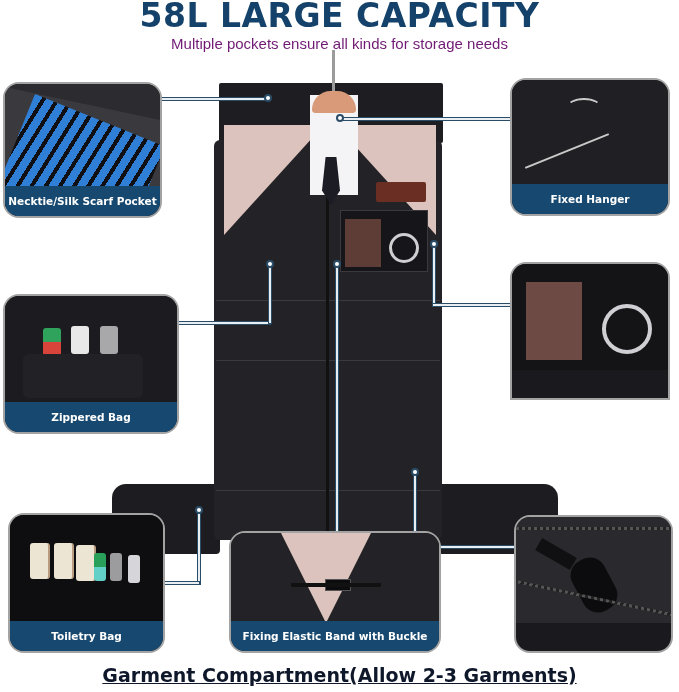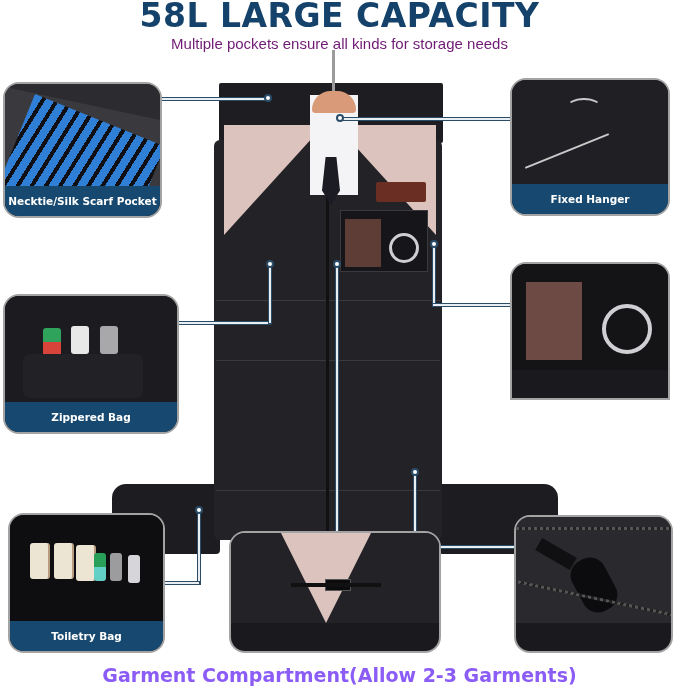--- a/index.html
+++ b/index.html
@@ -11,21 +11,22 @@
       font-family: "DejaVu Sans", sans-serif; font-weight: bold; font-size: 33px;
       color: #14426a; letter-spacing: 0.5px;
     }
     .subtitle {
       position: absolute; left: 0; top: 35px; width: 679px; text-align: center;
       font-family: "Liberation Sans", sans-serif; font-size: 15px; color: #701a75;
     }
     .footer {
       position: absolute; left: 0; top: 664px; width: 679px; text-align: center;
       font-family: "DejaVu Sans", sans-serif; font-weight: bold; font-size: 19px;
-      color: #8b5cf6;
+      color: #0f172a;
+      text-decoration: underline;
     }
 
     
     .bag { position: absolute; }
     .bag-top { left: 219px; top: 83px; width: 224px; height: 60px; background: #1e1e22; border-radius: 2px; }
     .bag-body { left: 214px; top: 140px; width: 228px; height: 400px; background: #232327; border-radius: 6px; }
     .bag-flap-l { left: 112px; top: 484px; width: 108px; height: 70px; background: #1d1d21; border-radius: 14px 4px 4px 14px; }
     .bag-flap-r { left: 438px; top: 484px; width: 120px; height: 70px; background: #1d1d21; border-radius: 4px 14px 14px 4px; }
     .zipper { left: 326px; top: 150px; width: 3px; height: 390px; background: #111; }
     .seam { position: absolute; height: 1px; background: #3a3a3e; }
@@ -175,20 +176,21 @@
   </div>
   <div class="card-label">Toiletry Bag</div>
 </div>
 
 <div class="card" style="left:229px;top:531px;width:212px;height:122px;">
   <div class="card-photo" style="background:#232327;">
     <div style="position:absolute;left:50px;top:0;width:0;height:0;border-left:45px solid transparent;border-right:45px solid transparent;border-top:90px solid #dcc3bd;"></div>
     <div style="position:absolute;left:94px;top:46px;width:26px;height:12px;background:#0c0c0e;border:1px solid #555;"></div>
     <div style="position:absolute;left:60px;top:50px;width:90px;height:4px;background:#111;"></div>
   </div>
+  <div class="card-label">Fixing Elastic Band with Buckle</div>
 </div>
 
 <div class="card" style="left:514px;top:515px;width:159px;height:138px;">
   <div class="card-photo" style="background:#2a2a2e;">
     <div style="position:absolute;left:0;top:10px;width:160px;height:3px;background:repeating-linear-gradient(90deg,#555 0 3px,#222 3px 6px);"></div>
     <div style="position:absolute;left:20px;top:30px;width:40px;height:14px;background:#101012;transform:rotate(30deg);"></div>
     <div class="clip-shape" style="left:60px;top:40px;width:36px;height:56px;transform:rotate(-28deg);"></div>
     <div style="position:absolute;left:0;top:80px;width:160px;height:3px;background:repeating-linear-gradient(90deg,#555 0 3px,#222 3px 6px);transform:rotate(12deg);"></div>
   </div>
 </div>

